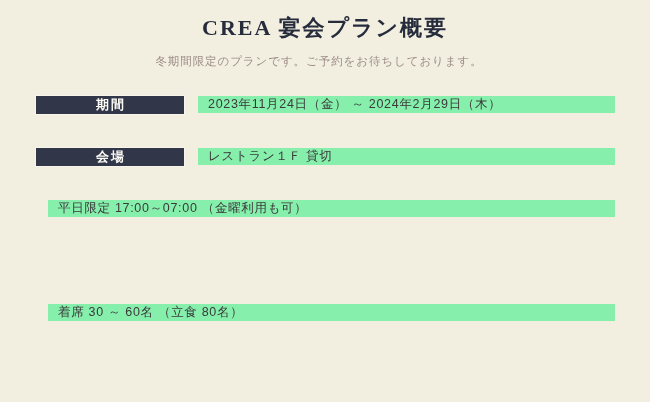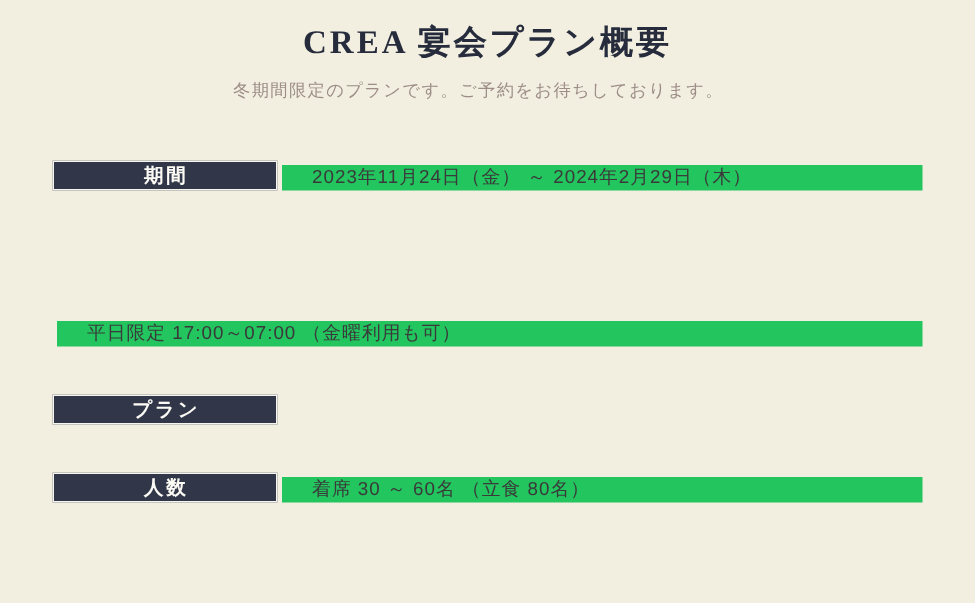--- a/index.html
+++ b/index.html
@@ -42,45 +42,45 @@
   }
   .spec-table {
     margin: 14px auto 0 auto;
     width: 580px;
     display: flex;
     flex-direction: column;
     gap: 8px;
   }
   .spec-row {
     display: flex;
-    align-items: flex-end;
+    align-items: center;
     height: 44px;
   }
   .spec-label {
     width: 150px;
     flex: 0 0 150px;
     background: #313649;
     border: 1px solid #f7f5ec;
     box-sizing: border-box;
     display: flex;
     align-items: center;
     justify-content: center;
     color: #fbfaf4;
     font-size: 13px;
     font-weight: 700;
     letter-spacing: 0.14em;
     text-indent: 0.14em;
   }
   .spec-value {
     flex: 1 1 auto;
-    margin-left: 3px;
-    background: #22c55e;
+    margin-left: 13px;
+    background: #86efac;
     display: flex;
     align-items: center;
-    padding-left: 20px;
+    padding-left: 10px;
     box-sizing: border-box;
     color: #3a3a3a;
     font-size: 12.5px;
     letter-spacing: 0.055em;
   }
 </style>
 </head>
 <body>
 
 <div class="page">
@@ -91,30 +91,30 @@
   </div>
 
   <div class="spec-table">
 
     <div class="spec-row">
       <div class="spec-label">期間</div>
       <div class="spec-value">2023年11月24日（金） ～ 2024年2月29日（木）</div>
     </div>
 
     <div class="spec-row">
+      <div class="spec-label">会場</div>
+      <div class="spec-value">レストラン１Ｆ 貸切</div>
     </div>
 
     <div class="spec-row">
       <div class="spec-value">平日限定 17:00～07:00 （金曜利用も可）</div>
     </div>
 
     <div class="spec-row">
-      <div class="spec-label">プラン</div>
     </div>
 
     <div class="spec-row">
-      <div class="spec-label">人数</div>
       <div class="spec-value">着席 30 ～ 60名 （立食 80名）</div>
     </div>
 
 
   </div>
 </div>
 
 </body></html>

